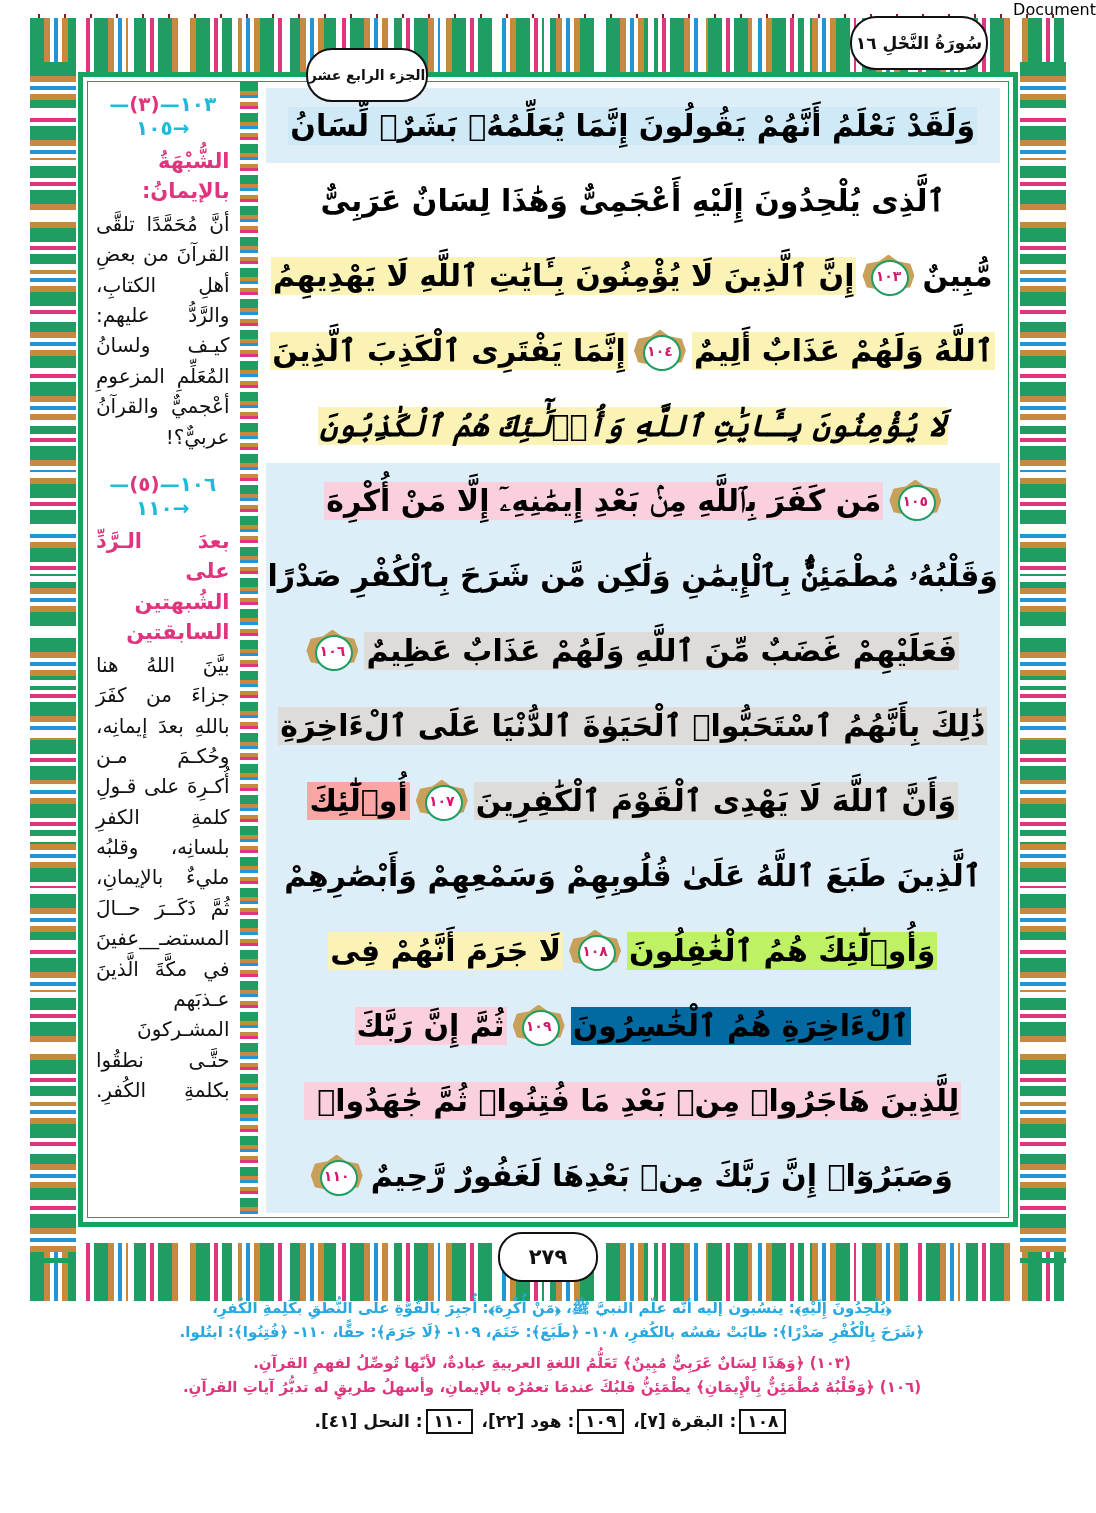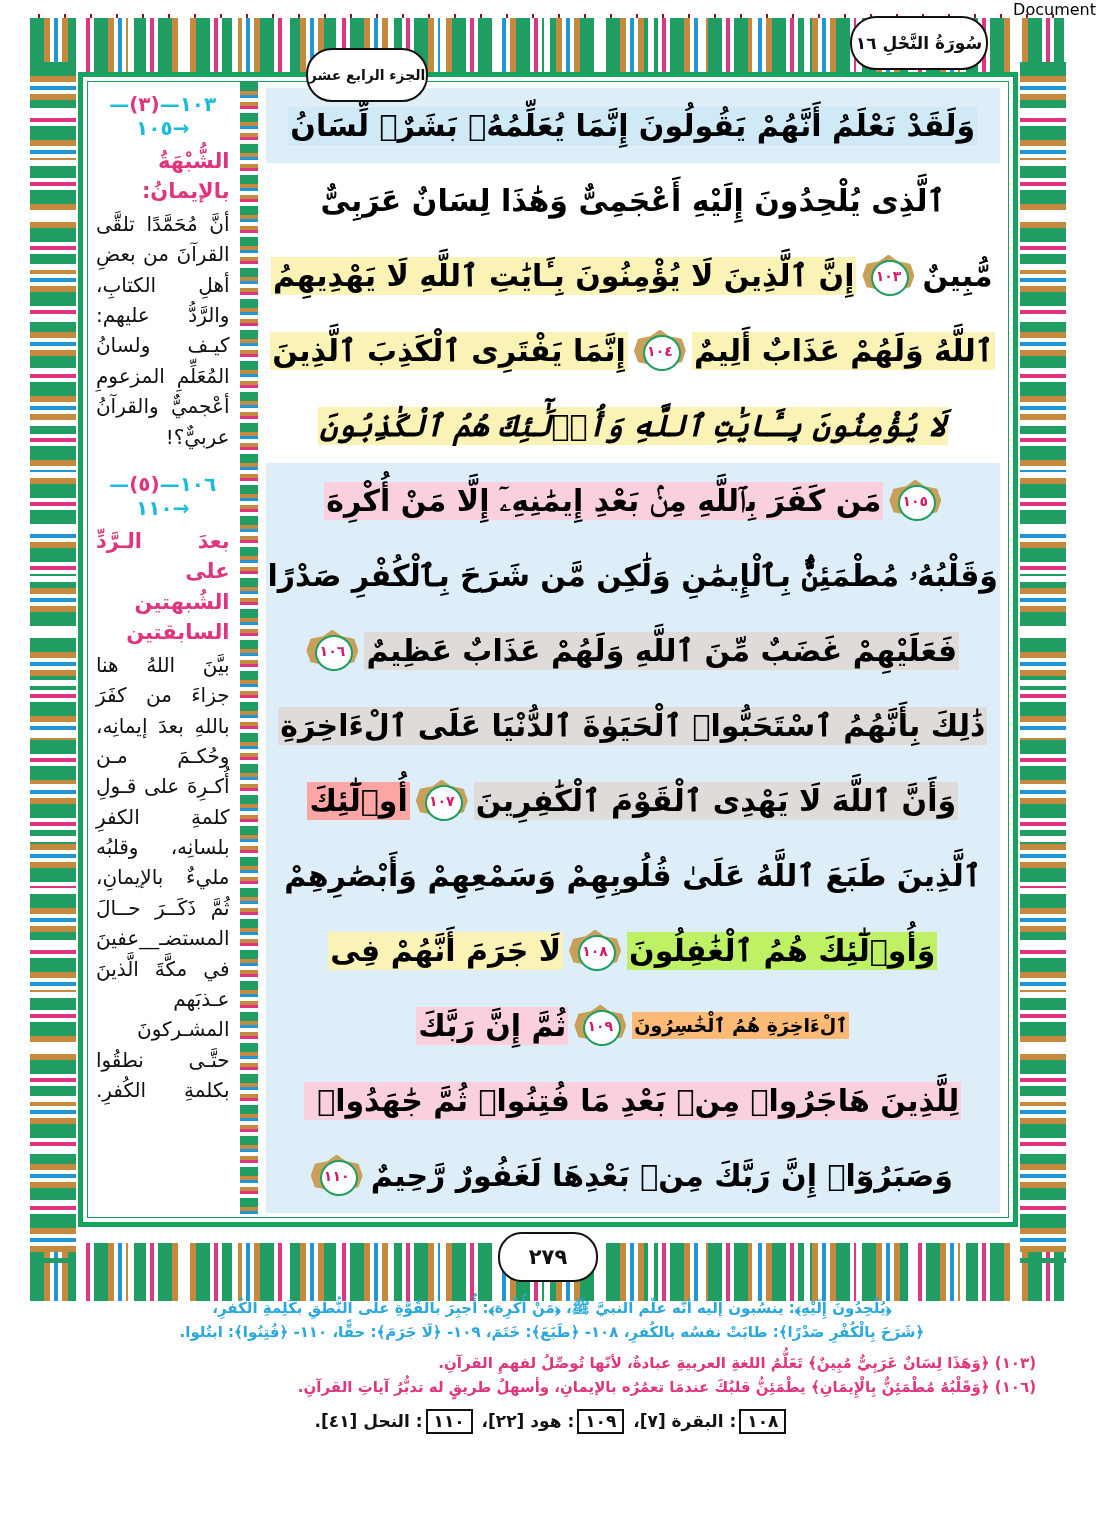--- a/index.html
+++ b/index.html
@@ -188,21 +188,20 @@
   }
   .fn-blue{
     color:#29a8e0;font-weight:700;font-size:15px;line-height:1.62;
     font-family:"DejaVu Sans","Liberation Serif",serif;
     white-space:nowrap;
   }
   .fn-pink{
     color:#e0357e;font-weight:700;font-size:15px;line-height:1.62;
     font-family:"DejaVu Sans","Liberation Serif",serif;
     white-space:nowrap;
-    text-align:right;
   }
   .fn-sep{height:6px;}
   #refs{
     margin-top:10px;direction:rtl;text-align:center;
     font-family:"DejaVu Sans","Liberation Serif",serif;
     font-size:17px;font-weight:700;color:#111;
   }
   #refs .boxnum{
     display:inline-block;border:2px solid #111;padding:0 6px;margin:0 3px;
     line-height:1.25;
@@ -330,21 +329,21 @@
               <span class="txt" style="background: #bef264; font-size: 30px;">وَأُو۟لَٰٓئِكَ هُمُ ٱلْغَٰفِلُونَ</span>
               <span class="rosette">
                 <span>١٠٨</span>
               </span>
               <span class="txt" style="background: rgb(251, 242, 182); font-size: 30px;">لَا جَرَمَ أَنَّهُمْ فِى</span>
             </div>
           </div>
           <div class="ayah-line hl-yellow" style="height: 75px;">
             <div class="rowtint tint-blue"></div>
             <div class="content">
-              <span class="txt" style="background: #fdba74; font-size: 19px;">ٱلْءَاخِرَةِ هُمُ ٱلْخَٰسِرُونَ</span>
+              <span class="txt" style="background: #0369a1; font-size: 30px;">ٱلْءَاخِرَةِ هُمُ ٱلْخَٰسِرُونَ</span>
               <span class="rosette">
                 <span>١٠٩</span>
               </span>
               <span class="txt" style="background: rgb(251, 208, 222); font-size: 30px;">ثُمَّ إِنَّ رَبَّكَ</span>
             </div>
           </div>
           <div class="ayah-line hl-pink" style="height: 75px;">
             <div class="rowtint tint-blue"></div>
             <div class="content">
               <span class="txt" style="background: rgb(251, 208, 222); font-size: 30px;">لِلَّذِينَ هَاجَرُوا۟ مِنۢ بَعْدِ مَا فُتِنُوا۟ ثُمَّ جَٰهَدُوا۟</span>

